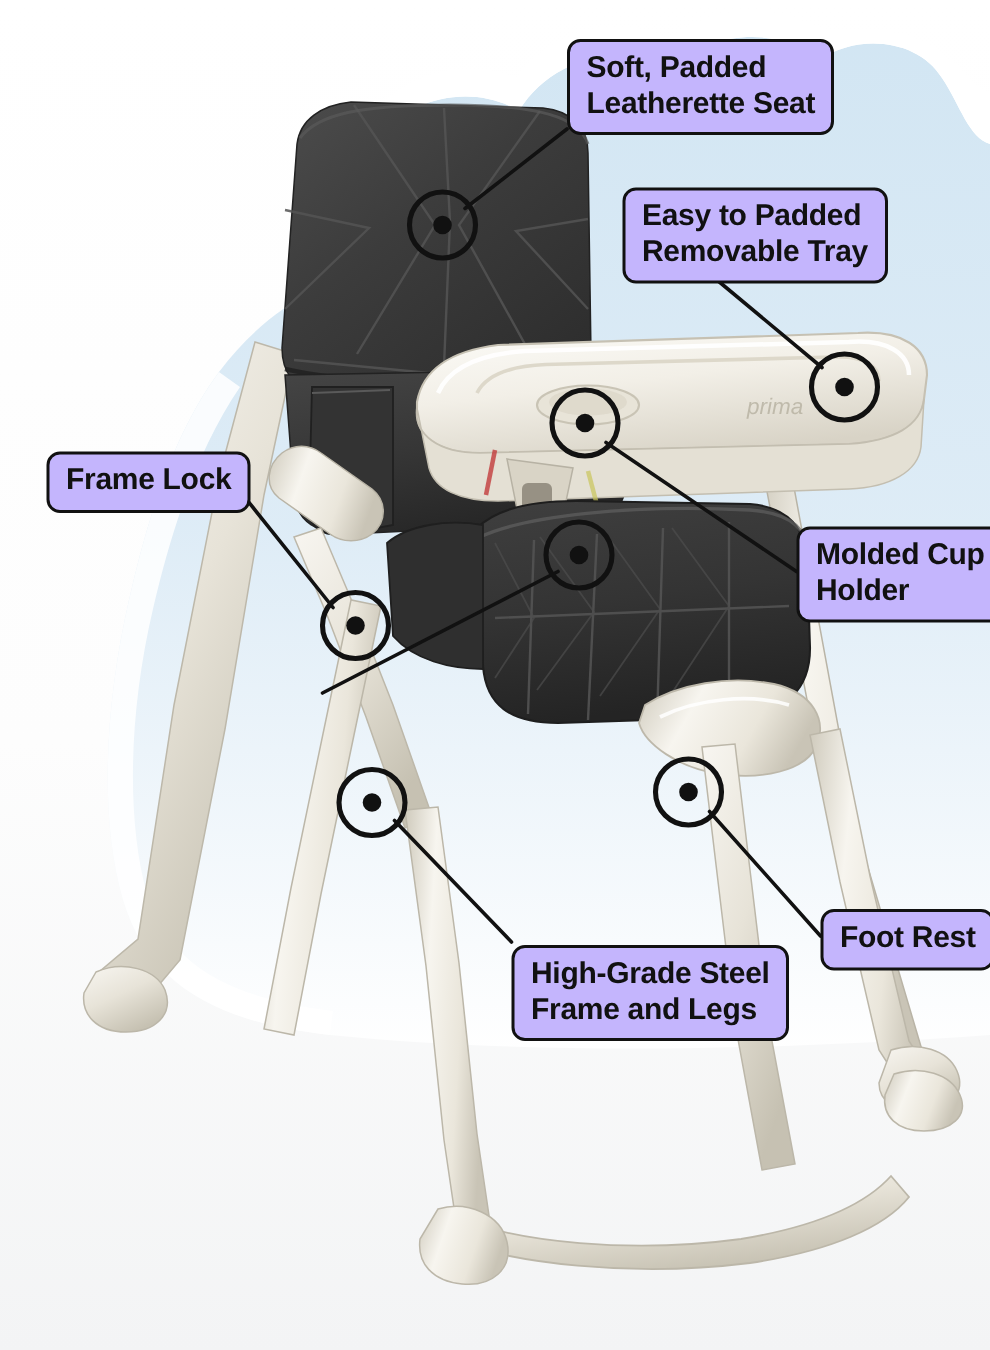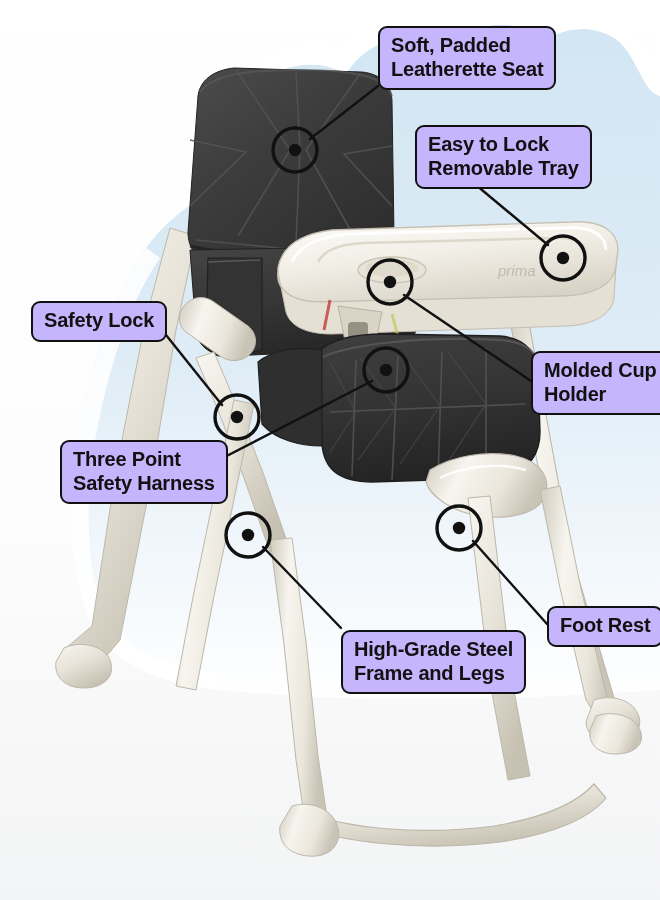--- a/index.html
+++ b/index.html
@@ -294,29 +294,27 @@
         <g>
           <circle cx="459" cy="528" r="22" fill="none" stroke="#111111" stroke-width="3.4"></circle>
           <circle cx="459" cy="528" r="6.2" fill="#111111"></circle>
         </g>
       </g>
   </svg>
 
   <div class="callout c-soft">Soft, Padded
 Leatherette Seat</div>
 
-  <div class="callout c-tray">Easy to Lock
+  <div class="callout c-tray">Easy to Padded
 Removable Tray</div>
 
-  <div class="callout c-lock">Safety Lock</div>
+  <div class="callout c-lock">Frame Lock</div>
 
   <div class="callout c-cup">Molded Cup
 Holder</div>
 
-  <div class="callout c-harness">Three Point
-Safety Harness</div>
 
   <div class="callout c-frame">High-Grade Steel
 Frame and Legs</div>
 
   <div class="callout c-foot">Foot Rest</div>
 
 </div>
 
 </body></html>

